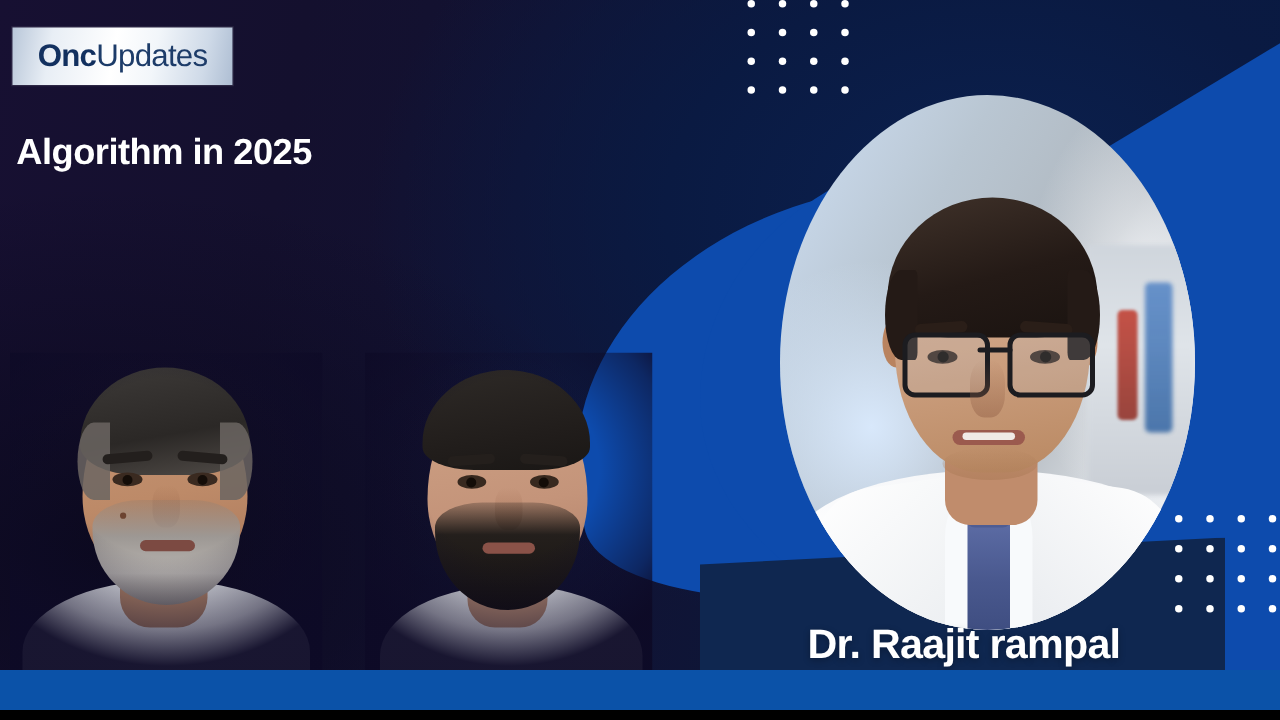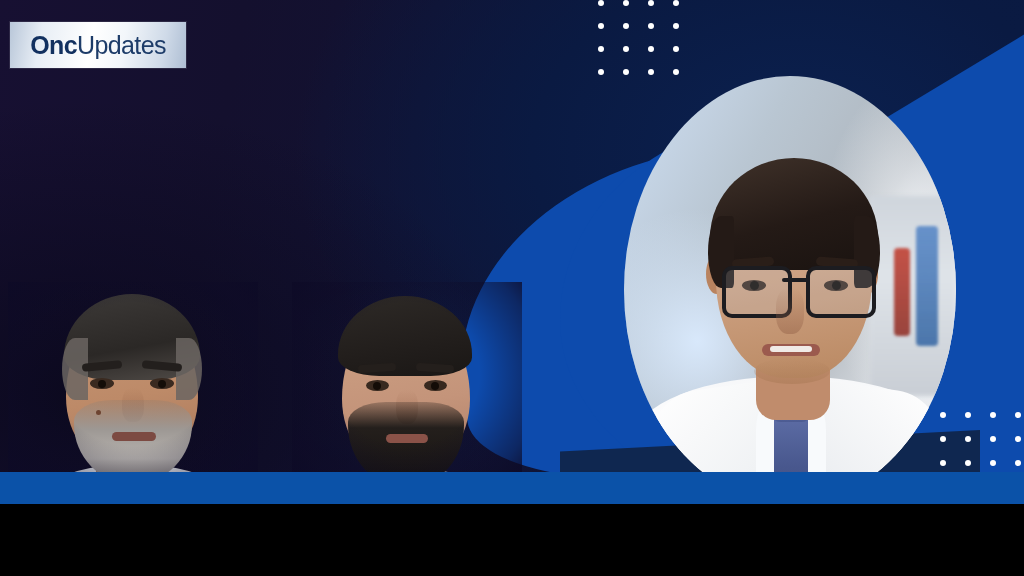--- a/index.html
+++ b/index.html
@@ -3,21 +3,21 @@
 <meta charset="utf-8">
 <style>
   html, body {
     margin: 0;
     padding: 0;
     background: #000;
   }
   #stage {
     position: relative;
     width: 1024px;
-    height: 504px;
+    height: 568px;
     overflow: hidden;
     font-family: "Liberation Sans", sans-serif;
     background: #120e2e;
   }
 
   
   .bg-base {
     position: absolute;
     inset: 0;
     background:
@@ -475,20 +475,21 @@
       <span></span>
   </div>
 
   <div class="logo">
     <div class="logo-text">
       <span class="b">Onc</span><span class="l">Updates</span>
     </div>
   </div>
 
   <div class="title">
+    <span class="ln">Algorithm in 2025</span>
   </div>
 
   <div class="portrait doc1">
     <div class="ph d1-coat"></div>
     <div class="ph d1-neck"></div>
     <div class="ph d1-head"></div>
     <div class="ph d1-hair"></div>
     <div class="ph d1-hair-fade-l"></div>
     <div class="ph d1-hair-fade-r"></div>
     <div class="ph d1-brow-l"></div>
@@ -512,16 +513,17 @@
     <div class="ph d2-brow-r"></div>
     <div class="ph d2-eye-l"></div>
     <div class="ph d2-eye-r"></div>
     <div class="ph d2-pup-l"></div>
     <div class="ph d2-pup-r"></div>
     <div class="ph d2-nose"></div>
     <div class="ph d2-beard"></div>
     <div class="ph d2-mouth"></div>
   </div>
 
+  <div class="name-hero">Dr. Raajit rampal</div>
 
   <div class="bottom-bar"></div>
 
 </div>
 
 </body></html>

